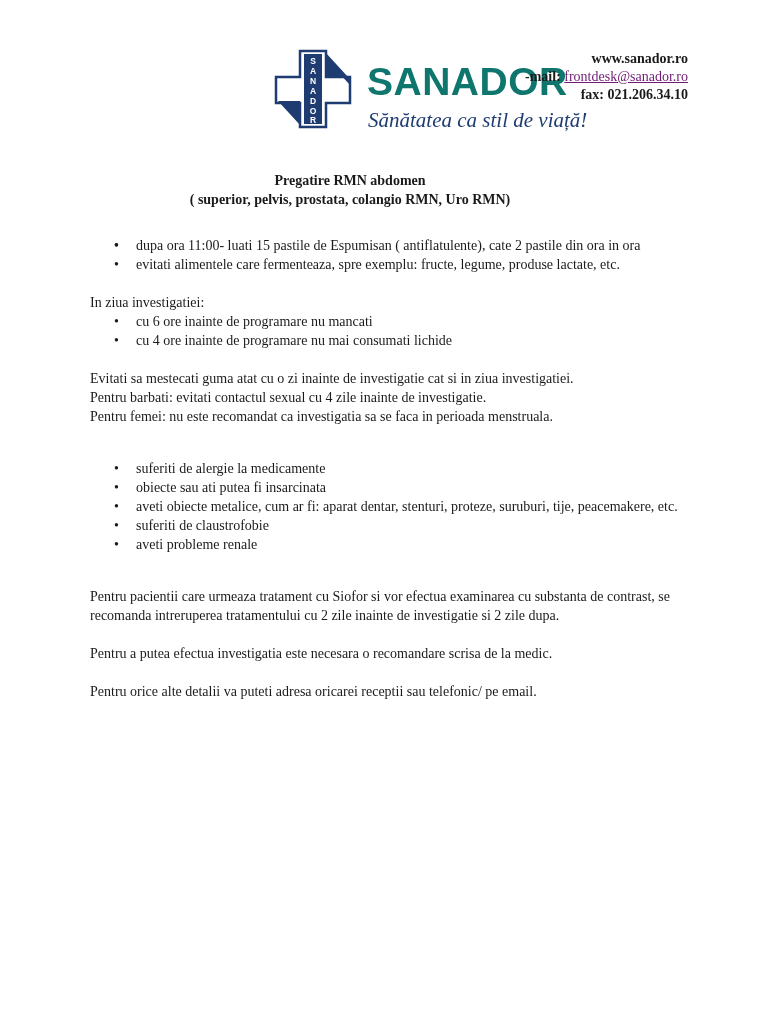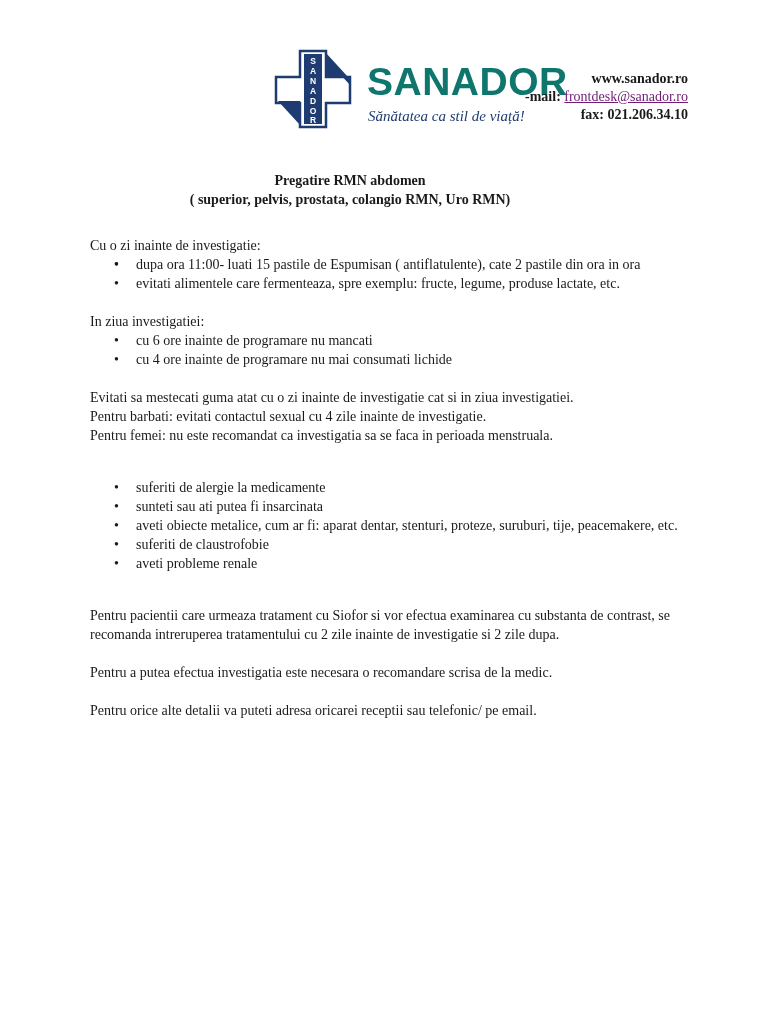--- a/index.html
+++ b/index.html
@@ -6,22 +6,22 @@
   body { width: 768px; height: 1024px; position: relative; overflow: hidden;
          font-family: "Liberation Serif", serif; color: #1a1a1a; }
   .page { position: absolute; left: 0; top: 0; width: 768px; height: 1024px; background: #fff; }
 
   
   .header { position: absolute; left: 268px; top: 46px; width: 440px; height: 88px; }
   .logo-cross { position: absolute; left: 6px; top: 3px; width: 78px; height: 80px; }
   .brand { position: absolute; left: 99px; top: 16px; font-family: "Liberation Sans", sans-serif;
            font-weight: bold; font-size: 39px; letter-spacing: 0.5px; color: #0f766e; line-height: 40px; }
   .tagline { position: absolute; left: 100px; top: 62px; font-family: "Liberation Serif", serif;
-             font-style: italic; font-size: 15px; color: #1f3c72; }
-  .contact { position: absolute; right: 20px; top: 24px; text-align: right; font-family: "Liberation Serif", serif;
+             font-style: italic; font-size: 21px; color: #1f3c72; }
+  .contact { position: absolute; right: 20px; top: 4px; text-align: right; font-family: "Liberation Serif", serif;
              font-weight: bold; font-size: 14px; line-height: 18px; color: #1a1a1a; }
   .contact .line { white-space: nowrap; }
   .contact a { color: #701a75; text-decoration: underline; font-weight: normal; }
   .contact .mail-prefix { position: relative; text-align: right; }
 
   
   .title { position: absolute; left: 0; width: 700px; top: 171px; text-align: center; font-weight: bold;
            font-size: 14px; line-height: 19px; }
 
   
@@ -70,21 +70,20 @@
       <div class="line">fax: 021.206.34.10</div>
     </div>
   </div>
 
   <div class="title">
     <div>Pregatire RMN abdomen</div>
     <div>( superior, pelvis, prostata, colangio RMN, Uro RMN)</div>
   </div>
 
   <div class="content">
-    <p>Cu o zi inainte de investigatie:</p>
     <ul>
       <li><span class="bullet">•</span></li>
       <li><span class="bullet">•</span><span>dupa ora 11:00- luati 15 pastile de Espumisan ( antiflatulente), cate 2 pastile din ora in ora</span></li>
       <li><span class="bullet">•</span><span>evitati alimentele care fermenteaza, spre exemplu: fructe, legume, produse lactate, etc.</span></li>
     </ul>
 
     <div class="gap-m"></div>
     <p>In ziua investigatiei:</p>
     <ul>
       <li><span class="bullet">•</span><span>cu 6 ore inainte de programare nu mancati</span></li>
@@ -92,21 +91,21 @@
     </ul>
 
     <div class="gap-m"></div>
     <p>Evitati sa mestecati guma atat cu o zi inainte de investigatie cat si in ziua investigatiei.</p>
     <p>Pentru barbati: evitati contactul sexual cu 4 zile inainte de investigatie.</p>
     <p>Pentru femei: nu este recomandat ca investigatia sa se faca in perioada menstruala.</p>
 
     <div class="gap-l"></div>
     <ul>
       <li><span class="bullet">•</span><span>suferiti de alergie la medicamente</span></li>
-      <li><span class="bullet">•</span><span>sunteti sau ati putea fi insarcinata</span></li>
+      <li><span class="bullet">•</span><span>obiecte sau ati putea fi insarcinata</span></li>
       <li><span class="bullet">•</span><span>aveti obiecte metalice, cum ar fi: aparat dentar, stenturi, proteze, suruburi, tije, peacemakere, etc.</span></li>
       <li><span class="bullet">•</span><span>suferiti de claustrofobie</span></li>
       <li><span class="bullet">•</span><span>aveti probleme renale</span></li>
     </ul>
 
     <div class="gap-l"></div>
     <p>Pentru pacientii care urmeaza tratament cu Siofor si vor efectua  examinarea cu substanta de contrast, se recomanda intreruperea tratamentului cu 2 zile inainte de investigatie si 2 zile dupa.</p>
 
     <div class="gap-m"></div>
     <p>Pentru a putea efectua investigatia este necesara o recomandare scrisa de la medic.</p>

